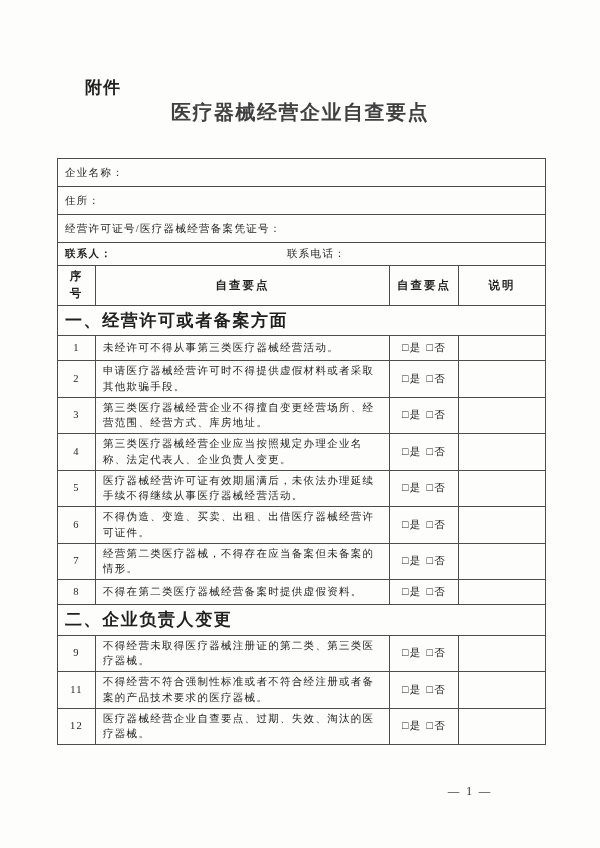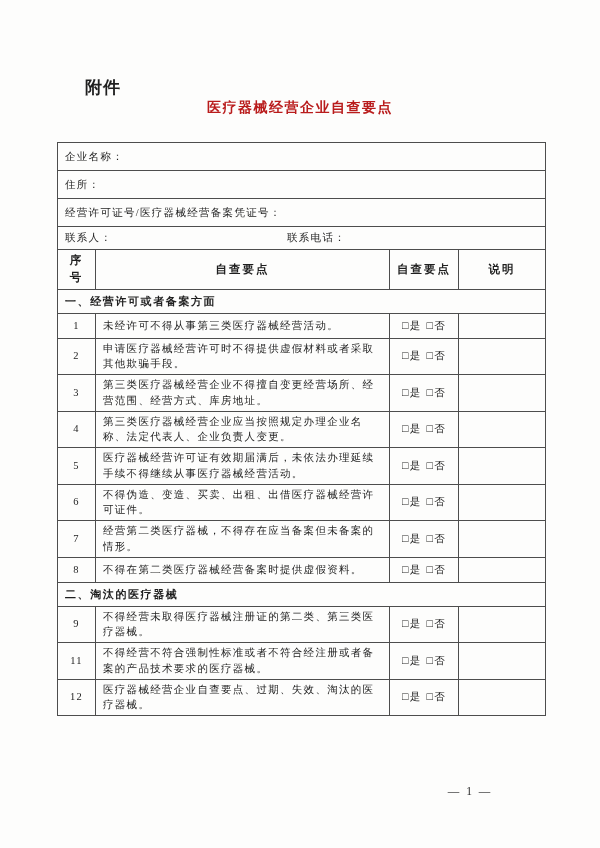--- a/index.html
+++ b/index.html
@@ -15,55 +15,55 @@
 
   .attachment {
     position: absolute; left: 85px; top: 76px;
     font-family: "Liberation Sans", sans-serif;
     font-weight: bold; font-size: 17px; letter-spacing: 1px;
   }
   .title {
     position: absolute; left: 0; right: 0; top: 99px;
     margin: 0; text-align: center;
     font-family: "Liberation Sans", sans-serif;
-    font-weight: bold; font-size: 14px; letter-spacing: 1.5px;
-    color: #b91c1c;
+    font-weight: bold; font-size: 20px; letter-spacing: 1.5px;
+    color: #404040;
   }
 
   table.form-table {
-    position: absolute; left: 57px; top: 142px;
+    position: absolute; left: 57px; top: 158px;
     width: 488px; border-collapse: collapse; table-layout: fixed;
   }
   .form-table td, .form-table th {
     border: 1px solid #4d4d4d;
     box-sizing: border-box;
     font-size: 10.5px; line-height: 1.5;
     letter-spacing: 1.3px;
     padding: 2px 7px;
     vertical-align: middle;
     text-align: left;
     font-weight: normal;
   }
   .row-info td    { height: 28px; }
   .row-contact td { height: 23px; }
   .row-header th  {
     height: 34px; text-align: center; font-weight: bold;
     font-size: 11.5px; letter-spacing: 2px;
     font-family: "Liberation Sans", sans-serif;
   }
   .row-section td {
-    height: 24px; font-weight: bold; font-size: 11px;
+    height: 24px; font-weight: bold; font-size: 17px;
     letter-spacing: 1.6px;
     font-family: "Liberation Sans", sans-serif;
   }
   .row-item td { height: 25px; }
   .cell-no    { text-align: center !important; }
   .cell-check { text-align: center !important; white-space: nowrap; letter-spacing: 0.5px; padding: 2px 2px !important; font-family: Liberation Serif, serif; }
   .cell-check .opt-yes { margin-right: 5px; }
-  .contact-person { display: inline-block; width: 222px; }
+  .contact-person { display: inline-block; width: 222px; font-weight: bold; }
 
   .page-number {
     position: absolute; top: 785px; left: 420px; width: 100px;
     text-align: center; font-size: 11.5px; letter-spacing: 2px;
     color: #2a2a2a;
   }
 </style>
 </head>
 <body>
 
@@ -142,21 +142,21 @@
           <td class="cell-check"><span class="opt-yes">□是</span><span class="opt-no">□否</span></td>
           <td class="cell-note"></td>
         </tr>
         <tr class="row-item">
           <td class="cell-no">8</td>
           <td class="cell-text">不得在第二类医疗器械经营备案时提供虚假资料。</td>
           <td class="cell-check"><span class="opt-yes">□是</span><span class="opt-no">□否</span></td>
           <td class="cell-note"></td>
         </tr>
         <tr class="row-section">
-          <td colspan="4">二、淘汰的医疗器械</td>
+          <td colspan="4">二、企业负责人变更</td>
         </tr>
         <tr class="row-item">
           <td class="cell-no">9</td>
           <td class="cell-text">不得经营未取得医疗器械注册证的第二类、第三类医疗器械。</td>
           <td class="cell-check"><span class="opt-yes">□是</span><span class="opt-no">□否</span></td>
           <td class="cell-note"></td>
         </tr>
         <tr class="row-item">
           <td class="cell-no">11</td>
           <td class="cell-text">不得经营不符合强制性标准或者不符合经注册或者备案的产品技术要求的医疗器械。</td>

